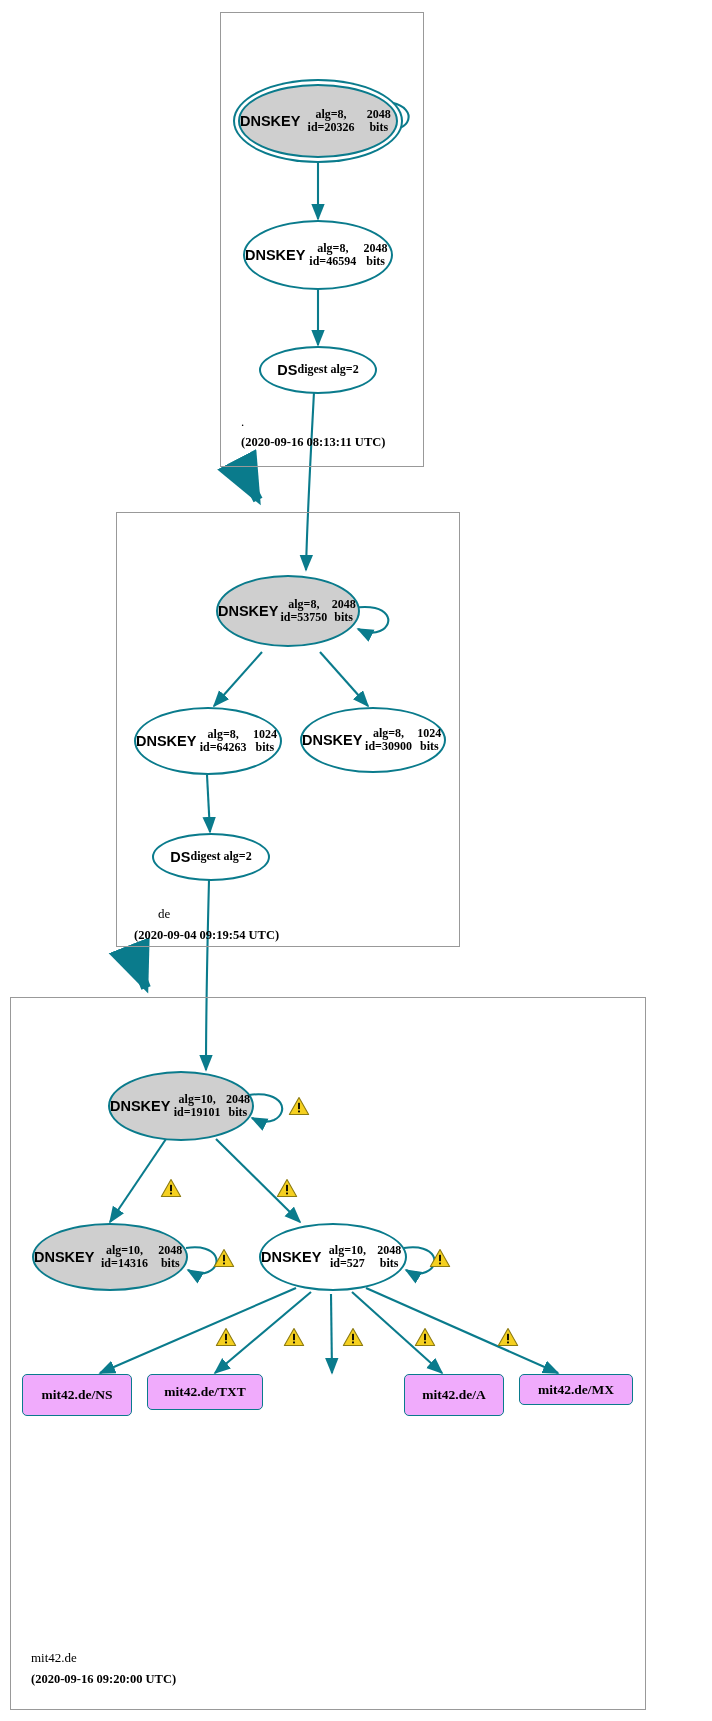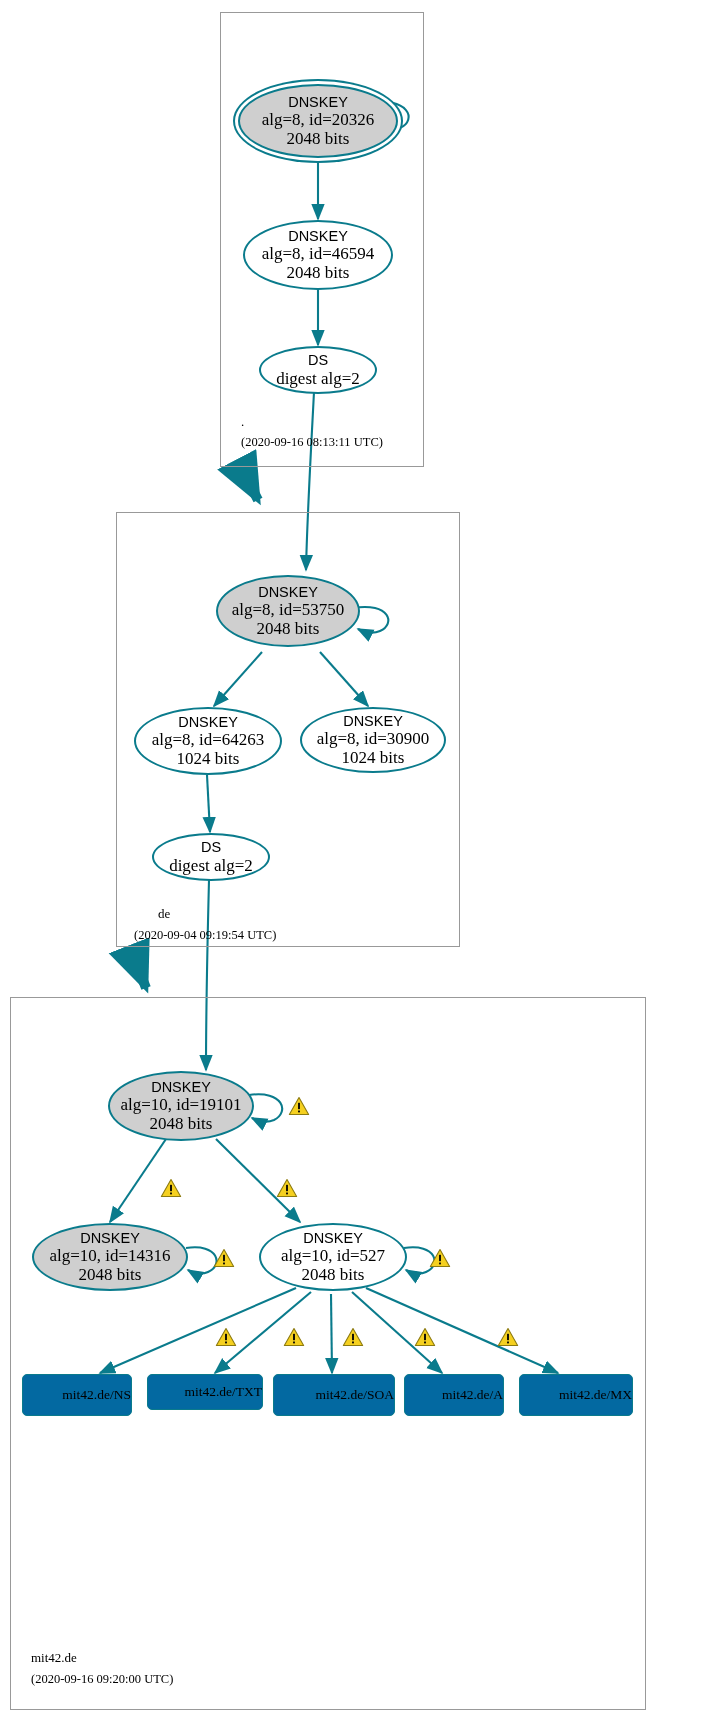--- a/index.html
+++ b/index.html
@@ -39,54 +39,55 @@
     font-size: 13px;
     color: #000000;
     white-space: nowrap;
   }
   .zone-time {
     position: absolute;
     font-family: "Liberation Serif", serif;
     font-size: 12.5px;
     color: #000000;
     white-space: nowrap;
+    font-weight: bold;
   }
   .node {
     position: absolute;
     display: flex;
-    flex-direction: column;
+    flex-direction: row;
     align-items: center;
     justify-content: center;
     text-align: center;
     box-sizing: border-box;
     line-height: 1.12;
+    font-weight: bold;
   }
   .ellipse {
     border: 2px solid #0a7b8c;
     border-radius: 50%;
     background: #ffffff;
   }
   .ellipse.filled { background: #cfcfcf; }
   .ellipse.anchor {
     box-shadow: 0 0 0 3px #ffffff, 0 0 0 5px #0a7b8c;
   }
   .rect-node {
     border: 1.6px solid #0a7b8c;
     border-radius: 5px;
-    background: #0369a1;
-    align-items: flex-end;
+    background: #f0abfc;
   }
   .n-title {
     font-family: "Liberation Sans", sans-serif;
     font-size: 14.5px;
     color: #000000;
   }
   .n-sub {
     font-family: "Liberation Serif", serif;
-    font-size: 17px;
+    font-size: 12px;
     color: #000000;
   }
   .n-rr {
     font-family: "Liberation Serif", serif;
     font-size: 13.5px;
     color: #000000;
     white-space: nowrap;
   }
   .warn {
     position: absolute;
@@ -221,27 +222,24 @@
     <div class="n-sub">alg=10, id=527</div>
     <div class="n-sub">2048 bits</div>
   </div>
 
   <div class="node rect-node" style="left:22px; top:1374px; width:110px; height:42px;">
     <div class="n-rr">mit42.de/NS</div>
   </div>
   <div class="node rect-node" style="left:147px; top:1374px; width:116px; height:36px;">
     <div class="n-rr">mit42.de/TXT</div>
   </div>
-  <div class="node rect-node" style="left:273px; top:1374px; width:122px; height:42px;">
-    <div class="n-rr">mit42.de/SOA</div>
-  </div>
   <div class="node rect-node" style="left:404px; top:1374px; width:100px; height:42px;">
     <div class="n-rr">mit42.de/A</div>
   </div>
-  <div class="node rect-node" style="left:519px; top:1374px; width:114px; height:42px;">
+  <div class="node rect-node" style="left:519px; top:1374px; width:114px; height:31px;">
     <div class="n-rr">mit42.de/MX</div>
   </div>
 
   <svg class="warn" viewBox="0 0 24 22" style="left:288px; top:1096px;">
     <path d="M12 1.6 L22.6 20.3 L1.4 20.3 Z" fill="#f5d020" stroke="#8c7a10" stroke-width="1.2" stroke-linejoin="round"></path>
     <rect x="11" y="7.5" width="2" height="7" fill="#000"></rect>
     <rect x="11" y="16" width="2" height="2" fill="#000"></rect>
   </svg>
 
   <svg class="warn" viewBox="0 0 24 22" style="left:160px; top:1178px;">

